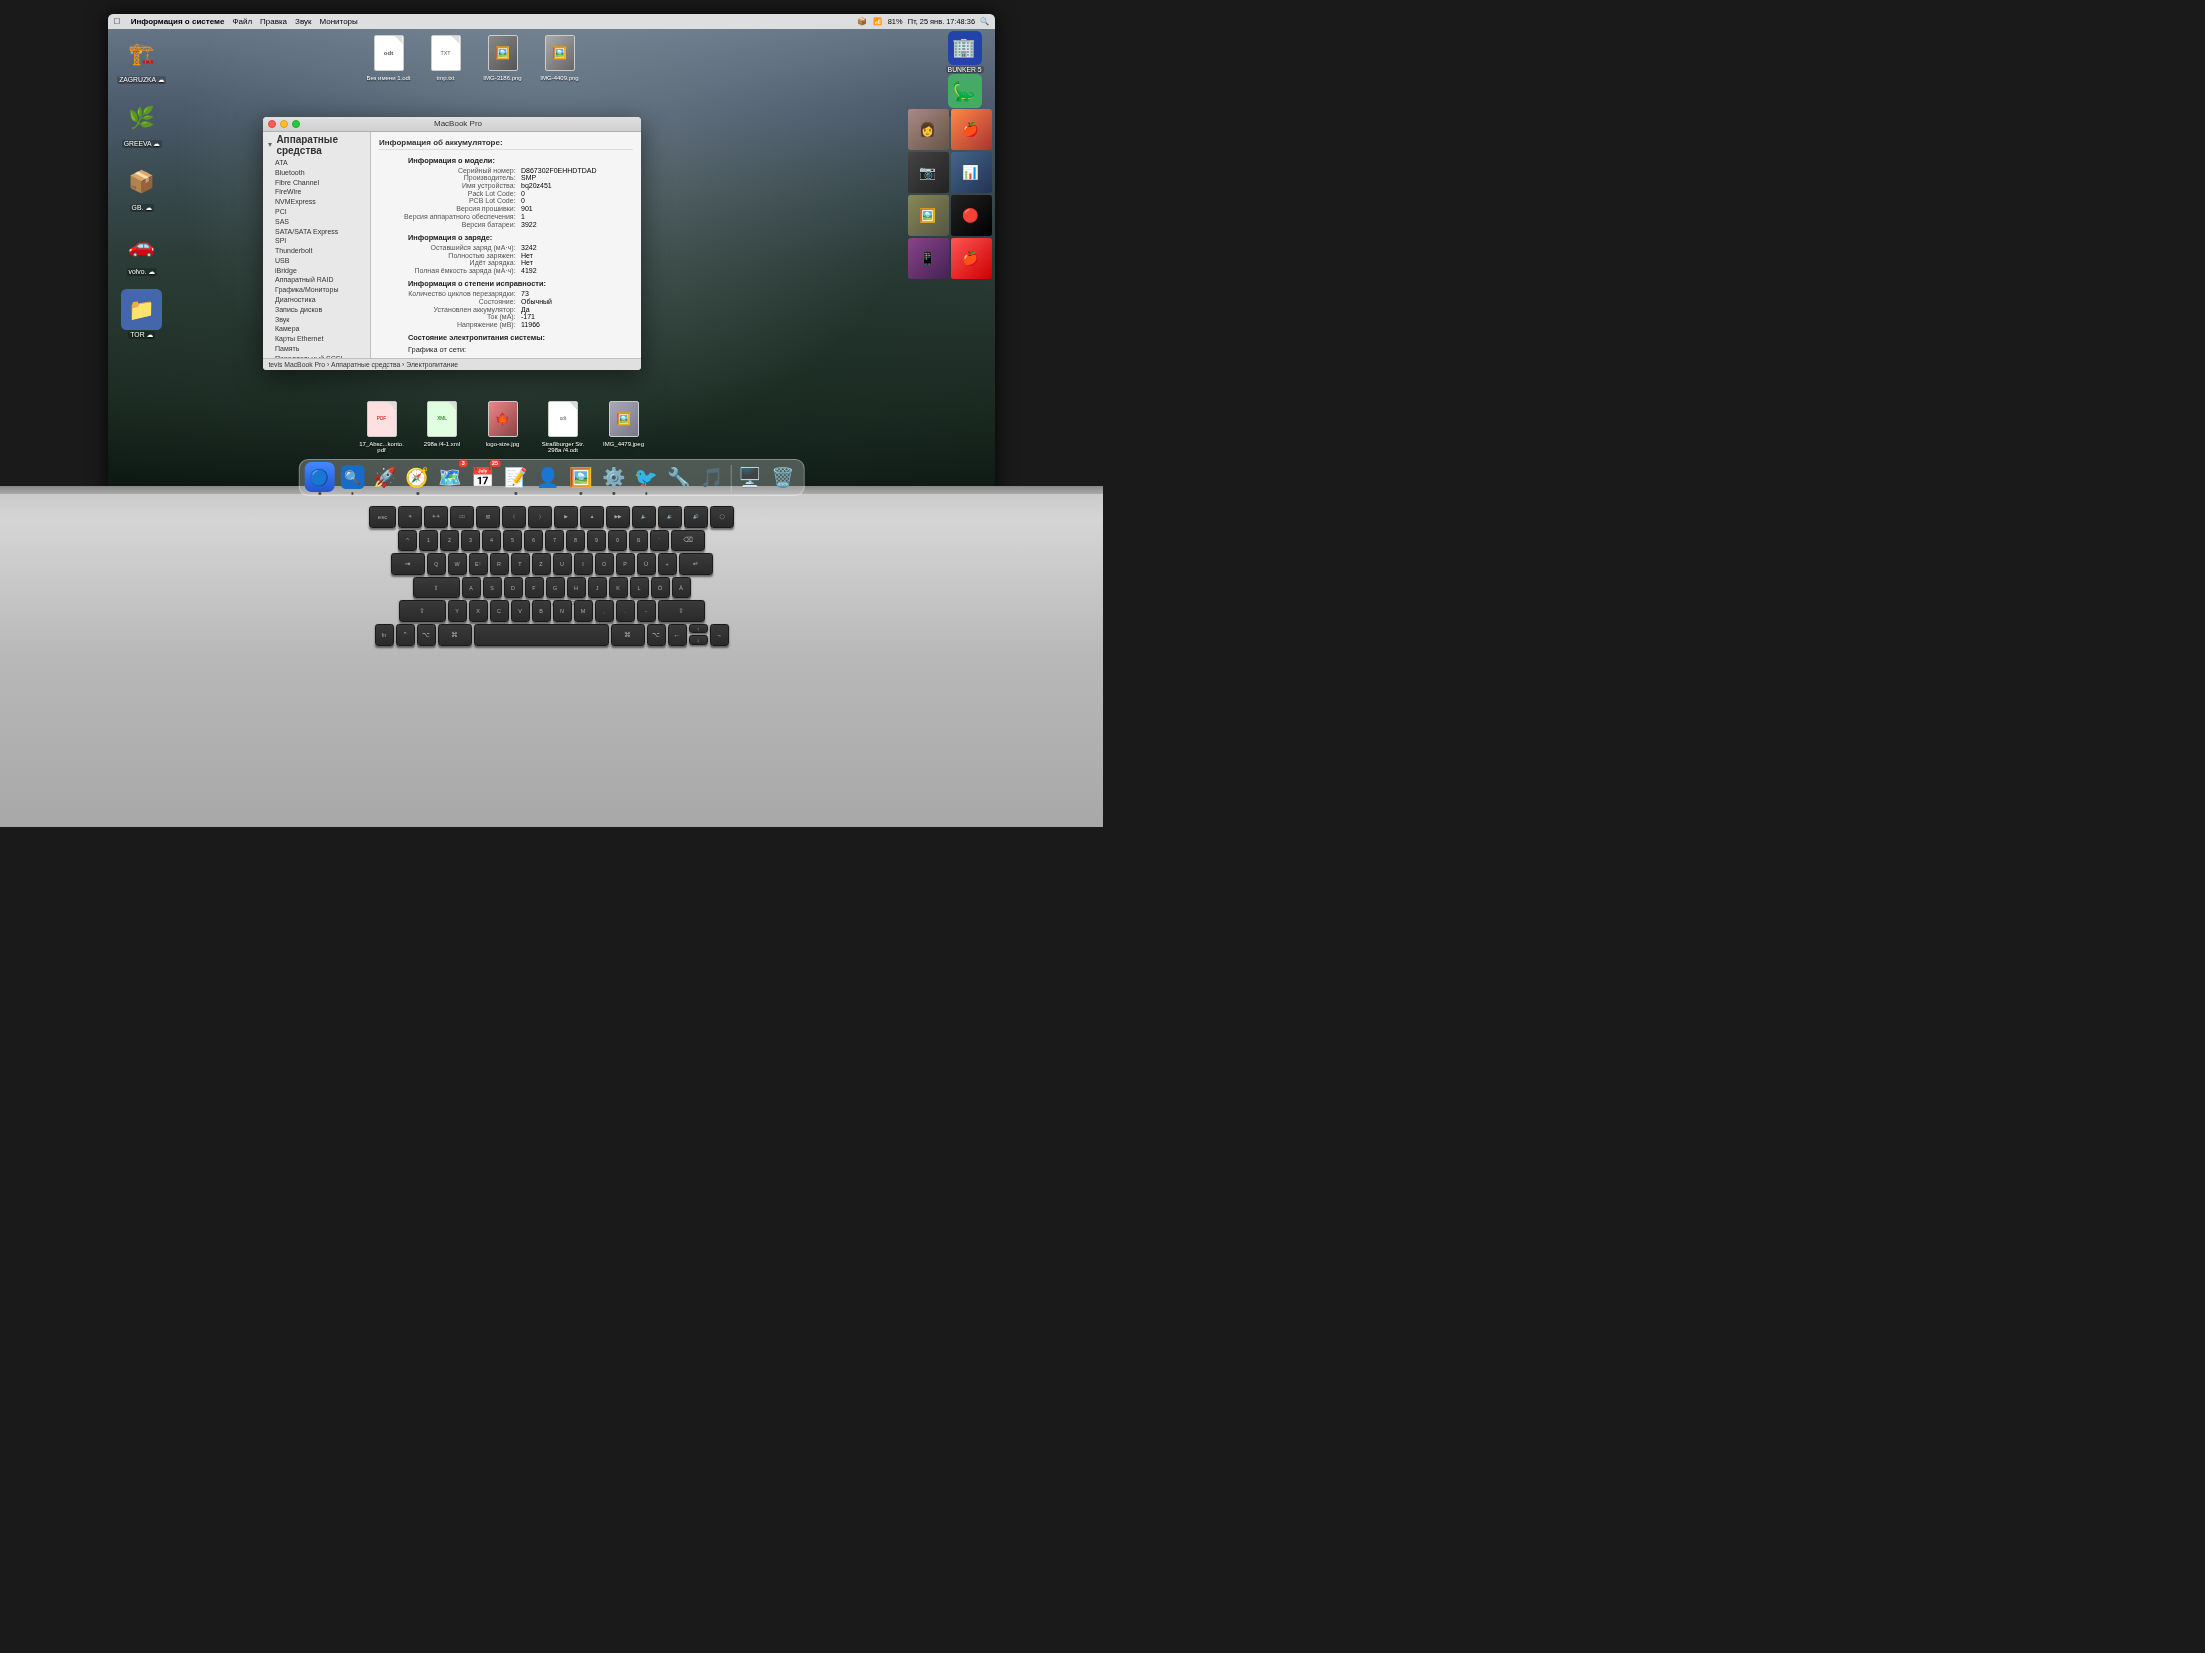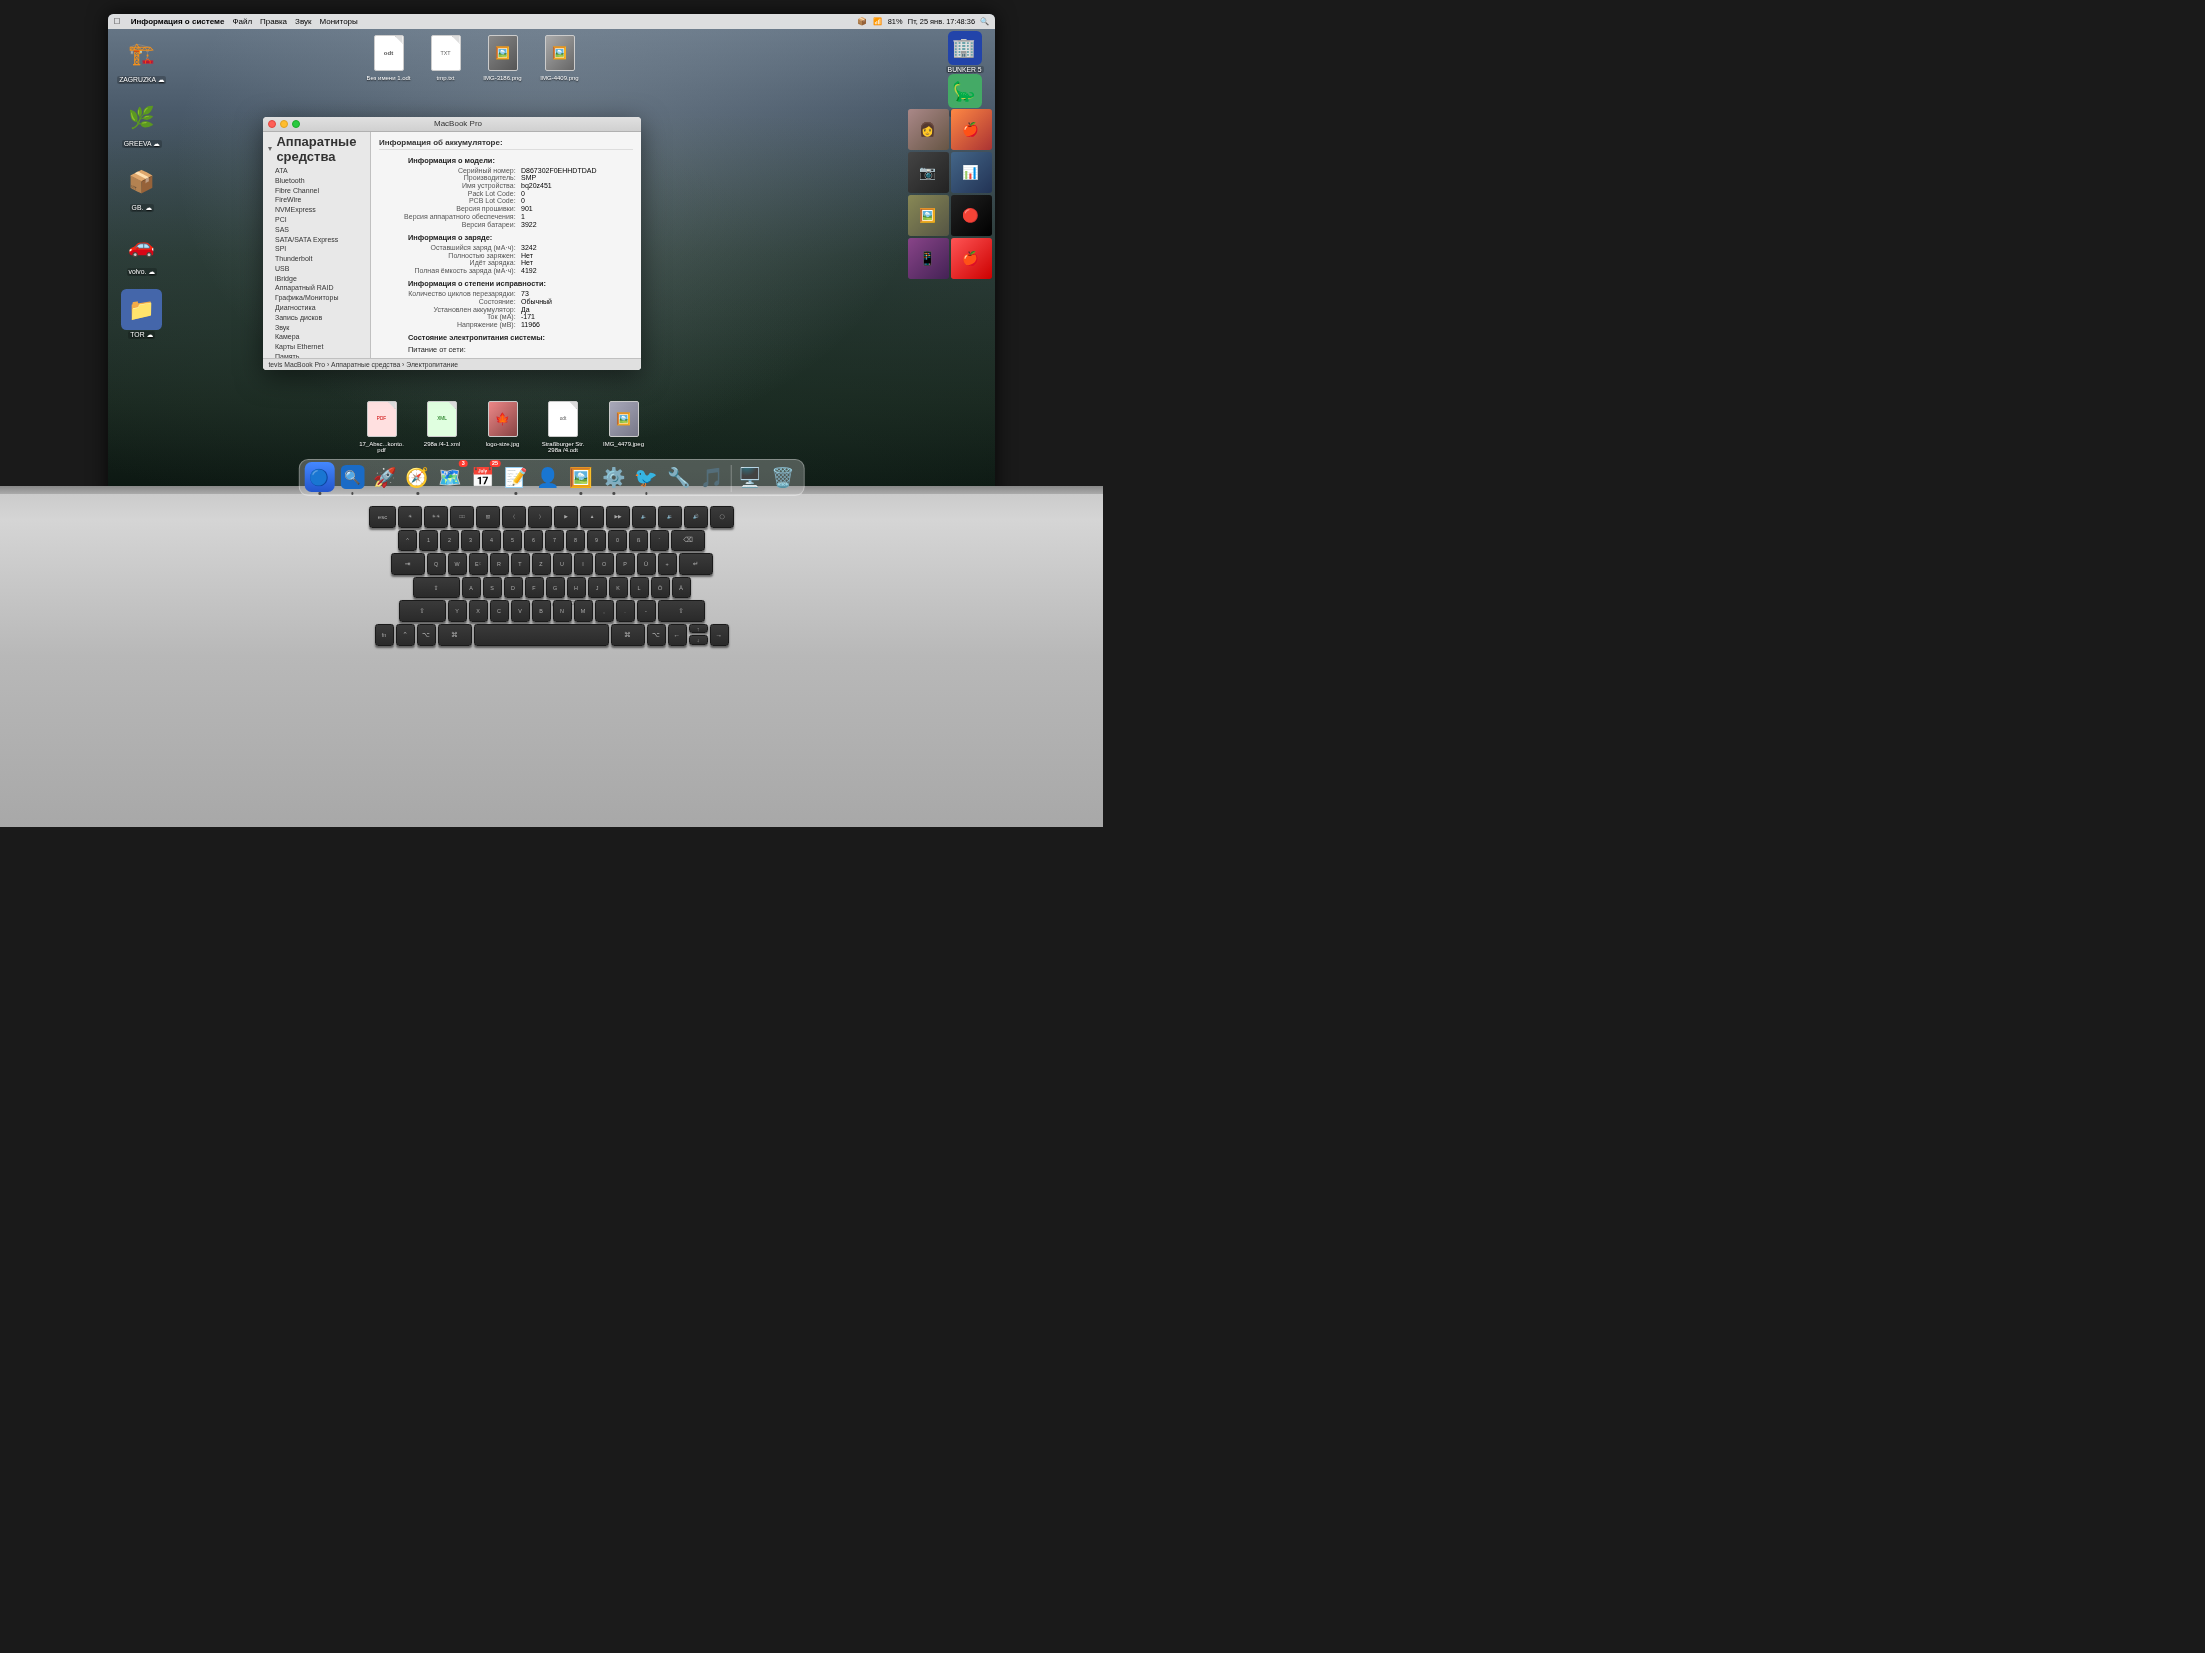--- a/index.html
+++ b/index.html
@@ -238,21 +238,21 @@
     }
 
     .sidebar-section {
       padding: 1.4px 0;
     }
 
     .sidebar-category {
       padding: 1.4px 5.4px;
       font-weight: 600;
       color: #333;
-      font-size: 13px;
+      font-size: 10px;
       display: flex;
       align-items: center;
       gap: 2px;
     }
 
     .sidebar-item {
       padding: 1.4px 5.4px 1.4px 12px;
       color: #333;
       cursor: pointer;
       font-size: 7px;
@@ -758,21 +758,21 @@
             <div class="info-val">-171</div>
           </div>
           <div class="info-row">
             <div class="info-key">Напряжение (мВ):</div>
             <div class="info-val">11966</div>
           </div>
         </div>
 
         <div class="info-group">
           <div class="info-group-title">Состояние электропитания системы:</div>
-          <div class="info-group-title" style="font-weight:500; margin-top:2.7px;">Питание от сети:</div>
+          <div class="info-group-title" style="font-weight:500; margin-top:2.7px;">Графика от сети:</div>
 
         </div>
       </div>
     </div>
 
     <div class="breadcrumb-bar">
       <span>tevis MacBook Pro › Аппаратные средства › Электропитание</span>
     </div>
   </div>
 

